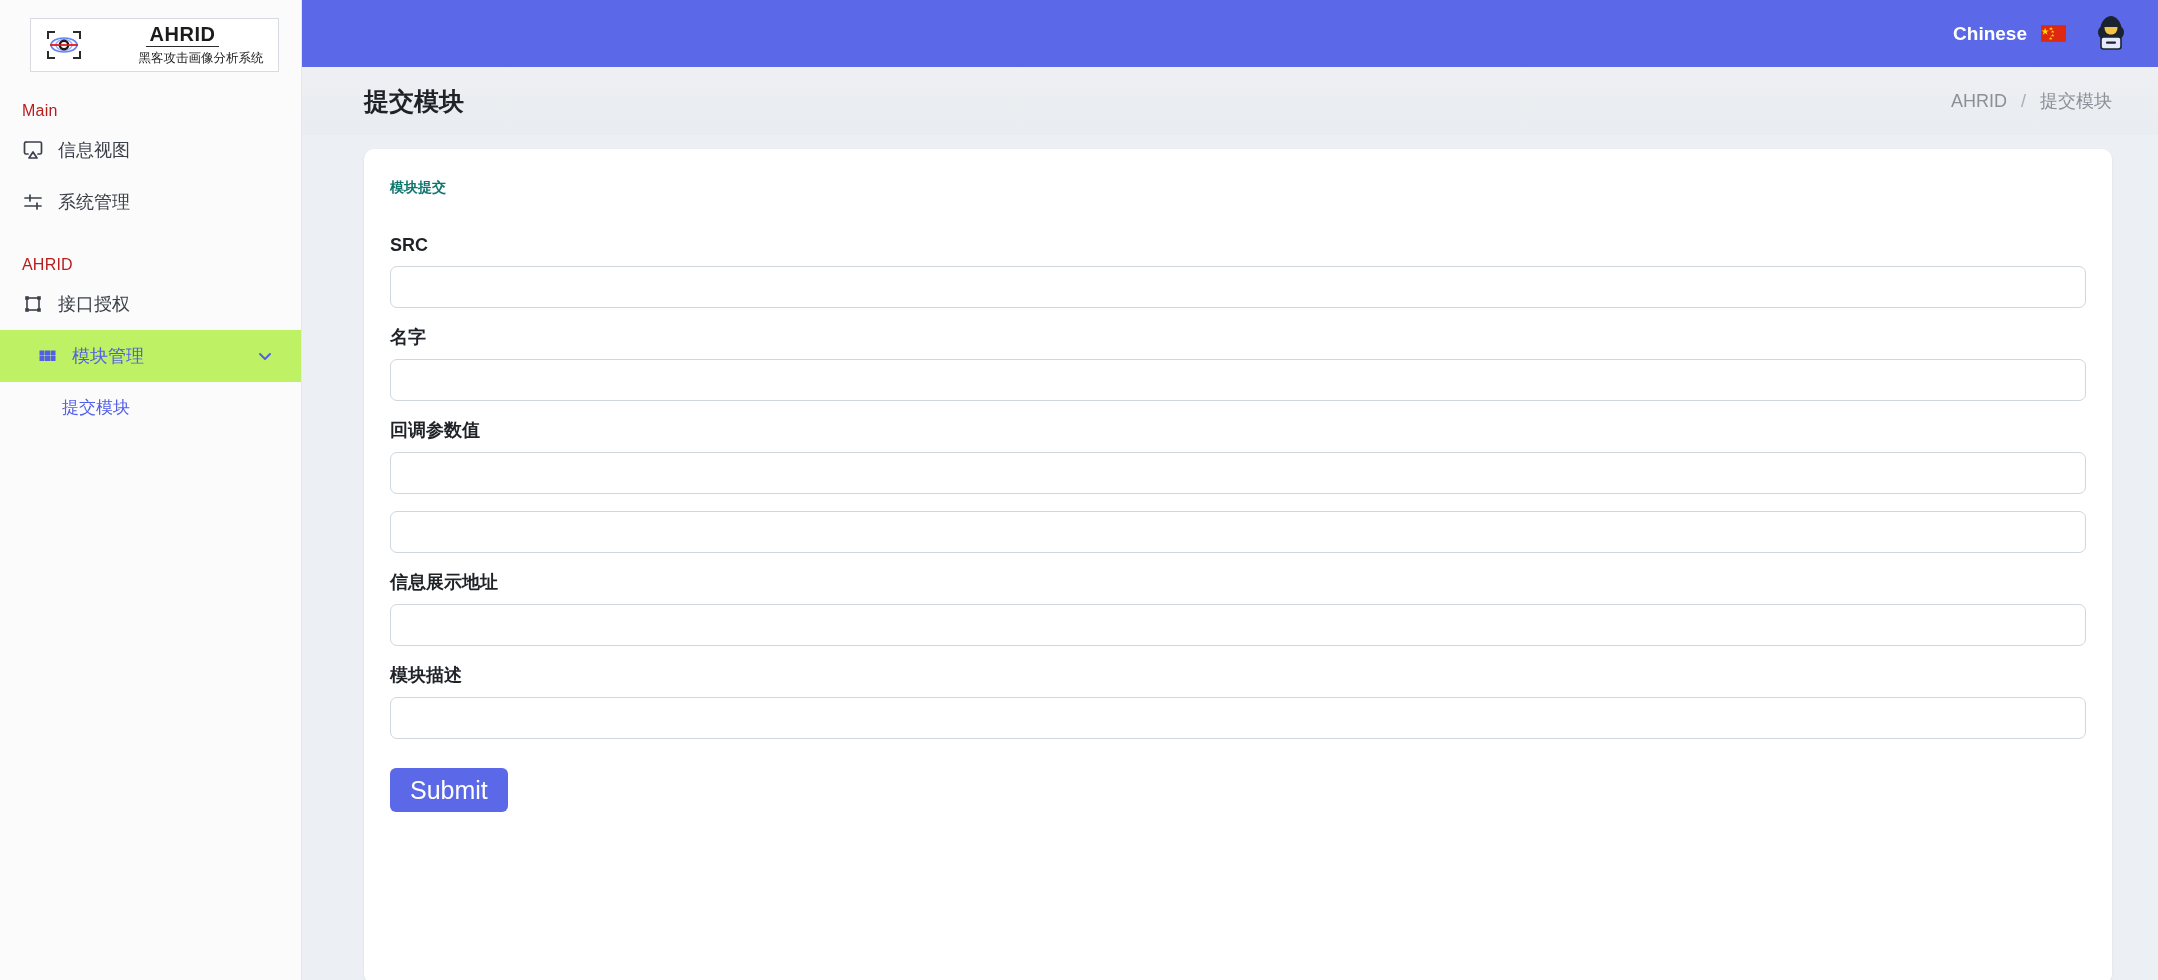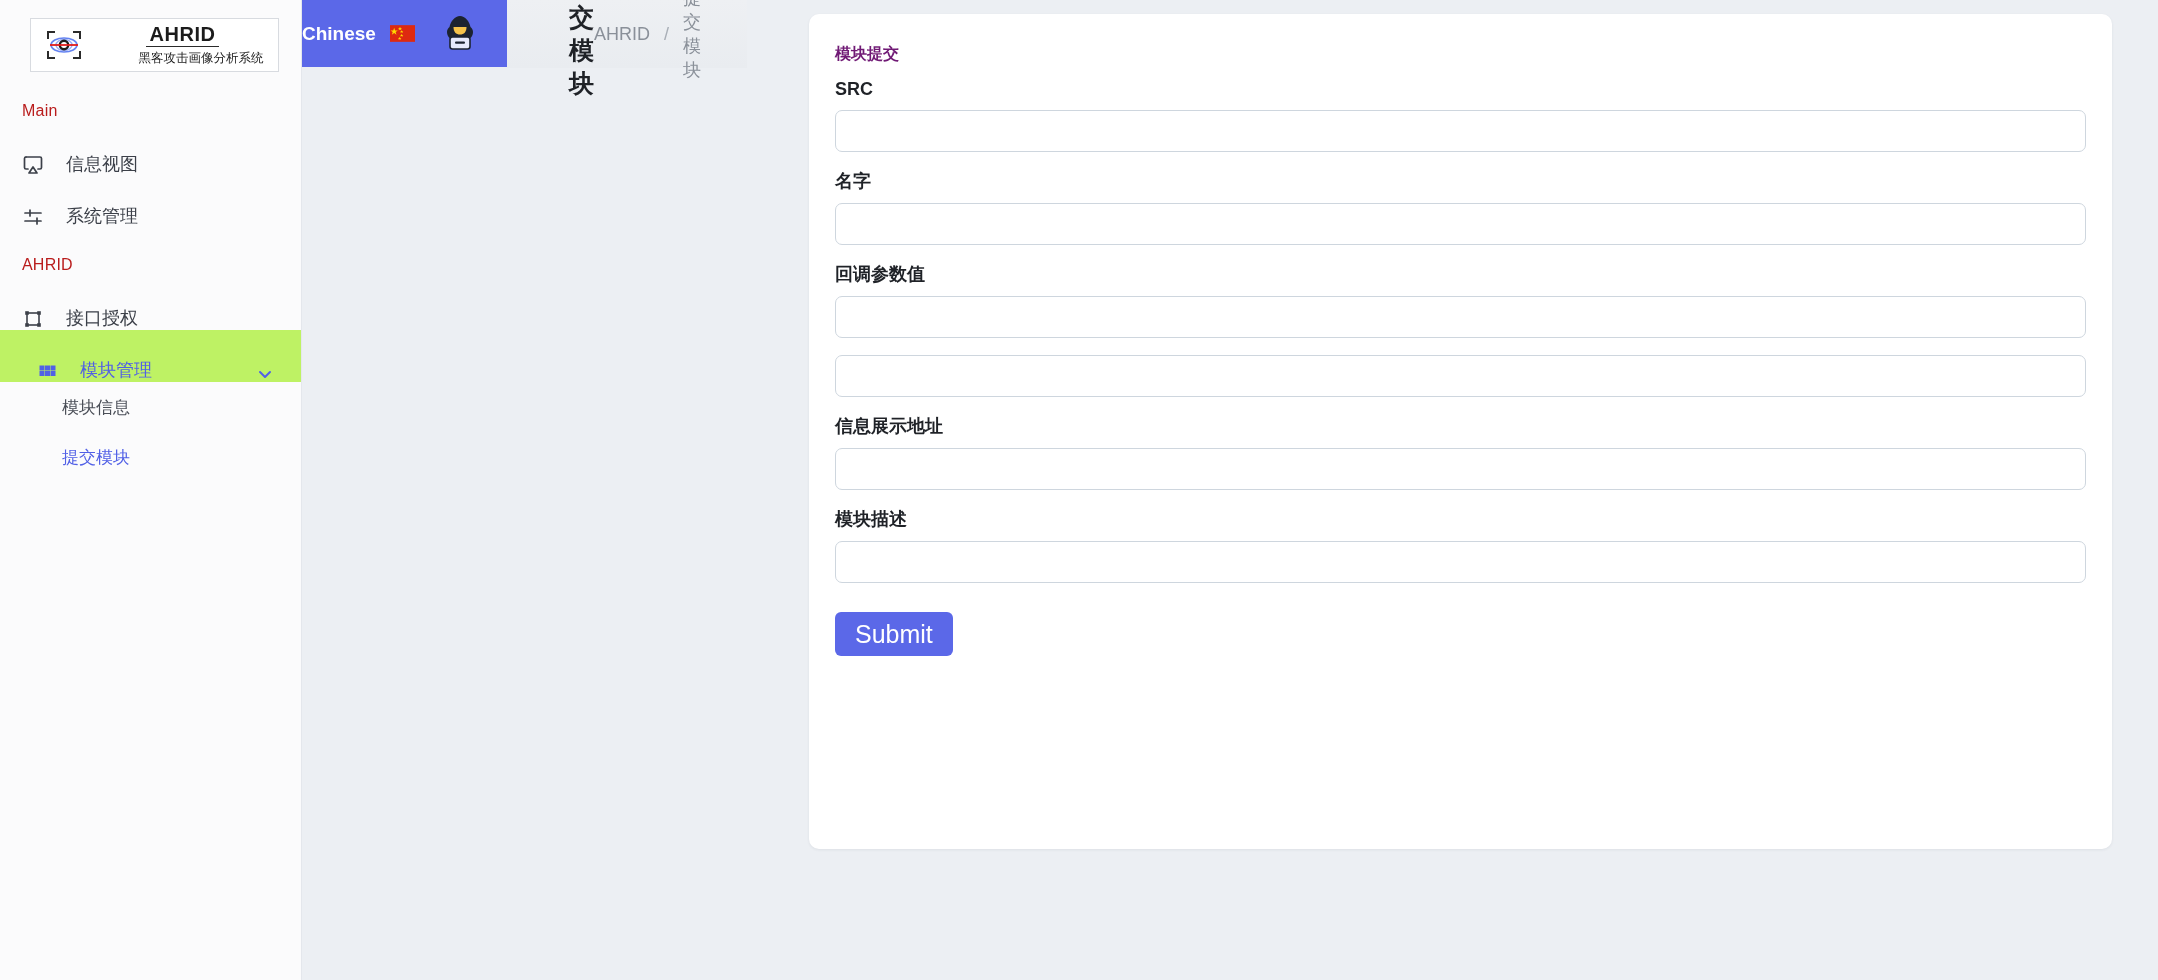--- a/index.html
+++ b/index.html
@@ -39,24 +39,24 @@
   .logo-sub { font-size: 12.5px; color: #1b1b1b; line-height: 18px; padding-top: 2px; margin-left: 37px; }
 
   .nav-section {
     font-size: 16px; color: #b91c1c;
     padding: 30px 0 4px 22px;
     letter-spacing: .2px;
   }
   .nav-section.second { padding-top: 28px; }
 
   .nav-item {
-    display: flex; align-items: flex-end;
+    display: flex; align-items: center;
     height: 52px;
     padding-left: 22px;
-    gap: 22px;
+    gap: 14px;
     cursor: pointer;
     color: #3c4049;
     font-size: 18px;
     position: relative;
   }
   .nav-item .ico { width: 22px; height: 22px; flex: 0 0 22px; display:flex; align-items:center; justify-content:center; }
   .nav-item.active {
     background: #bef264;
     color: #5160e6;
     padding-left: 36px;
@@ -68,21 +68,21 @@
     padding-left: 62px;
     height: 50px;
     display: flex; align-items: center;
     font-size: 17px;
     color: #4a4e57;
     cursor: pointer;
   }
   .subnav-item.active { color: #5160e6; }
 
   
-  .main { flex: 1; height: 980px; display: flex; flex-direction: row; min-width: 0; }
+  .main { flex: 1; height: 980px; display: flex; flex-direction: column; min-width: 0; }
   .topbar {
     height: 67px; background: #5b68e8;
     display: flex; align-items: center; justify-content: flex-end;
     padding-right: 24px; gap: 22px;
     flex: 0 0 67px;
   }
   .lang {
     color: #ffffff; font-size: 19px; font-weight: 700;
     display: flex; align-items: center; gap: 14px; cursor: pointer;
   }
@@ -102,21 +102,21 @@
   .crumb-link { cursor: pointer; }
 
   .content { flex: 1; padding: 14px 46px 0 62px; overflow: hidden; }
   .card {
     background: #ffffff;
     border-radius: 10px;
     box-shadow: 0 1px 3px rgba(30,40,60,.07);
     padding: 30px 26px 34px 26px;
     height: 835px;
   }
-  .card-title { font-size: 16px; font-weight: 700; color: #701a75; margin-bottom: 14px; }
+  .card-title { font-size: 14px; font-weight: 700; color: #0f766e; margin-bottom: 38px; }
   .field { margin-bottom: 17px; }
   .field-label {
     display: block;
     font-size: 18px; font-weight: 700; color: #1f2227;
     margin-bottom: 10px;
   }
   .field-input {
     width: 100%; height: 42px;
     border: 1px solid #ced6de;
     border-radius: 7px;
@@ -225,23 +225,20 @@
         </svg>
       </span>
       <span>模块管理</span>
       <span class="nav-chevron">
         <svg viewBox="0 0 16 16" width="16" height="16" fill="none" stroke="#5160e6" stroke-width="2" stroke-linecap="round" stroke-linejoin="round">
           <polyline points="3,6 8,11 13,6"></polyline>
         </svg>
       </span>
     </div>
 
-    <div class="subnav-item">
-      <span>模块信息</span>
-    </div>
     <div class="subnav-item active">
       <span>提交模块</span>
     </div>
   </aside>
 
   <section class="main">
 
     <header class="topbar">
       <div class="lang">
         <span>Chinese</span>

